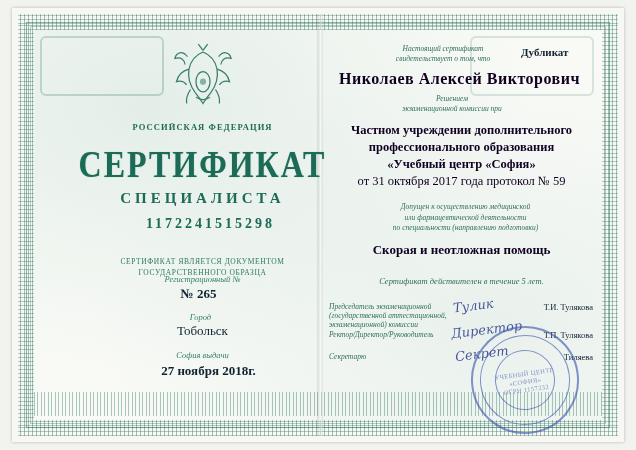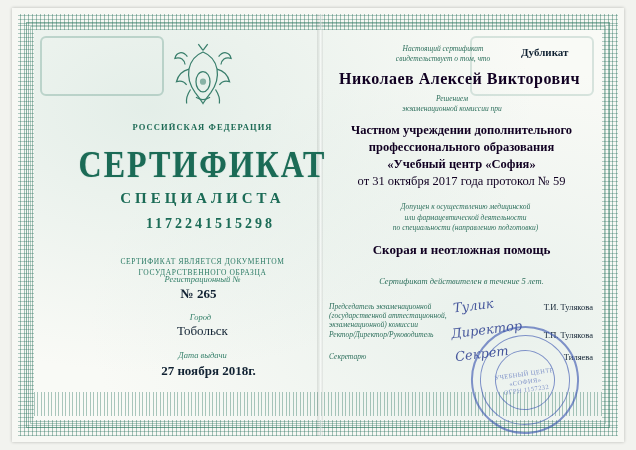--- a/index.html
+++ b/index.html
@@ -257,21 +257,21 @@
       <div>СЕРТИФИКАТ ЯВЛЯЕТСЯ ДОКУМЕНТОМ</div>
       <div>ГОСУДАРСТВЕННОГО ОБРАЗЦА</div>
     </div>
 
     <div class="field-label reg-label">Регистрационный №</div>
     <div class="reg-value">№ 265</div>
 
     <div class="field-label city-label">Город</div>
     <div class="city-value">Тобольск</div>
 
-    <div class="field-label date-label">Дата выдачи</div>
+    <div class="field-label date-label">София выдачи</div>
     <div class="date-value">27 ноября 2018г.</div>
   </div>
 
   <div class="right">
     <div class="r-hdr">
       <div>Настоящий сертификат</div>
       <div>свидетельствует о том, что</div>
     </div>
     <div class="dublikat">Дубликат</div>
 

